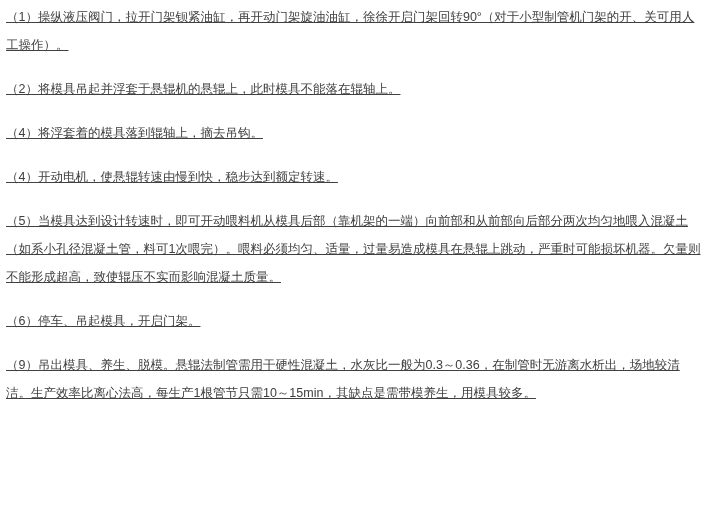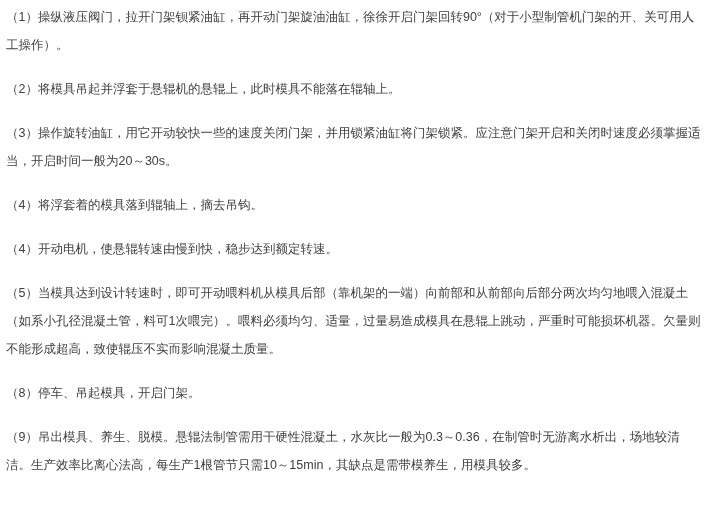--- a/index.html
+++ b/index.html
@@ -18,27 +18,27 @@
     padding: 3px 2px 0 6px;
     font-family: "Liberation Sans", "DejaVu Sans", sans-serif;
     font-size: 12.5px;
     line-height: 28px;
     color: #404040;
     text-align: left;
     word-break: break-all;
   }
   .para {
     margin: 0 0 16px 0;
+    text-decoration: underline;
   }
 </style>
 </head>
 <body>
 
 <div class="doc">
   <p class="para">（1）操纵液压阀门，拉开门架钡紧油缸，再开动门架旋油油缸，徐徐开启门架回转90°（对于小型制管机门架的开、关可用人工操作）。</p>
   <p class="para">（2）将模具吊起并浮套于悬辊机的悬辊上，此时模具不能落在辊轴上。</p>
-  <p class="para">（3）操作旋转油缸，用它开动较快一些的速度关闭门架，并用锁紧油缸将门架锁紧。应注意门架开启和关闭时速度必须掌握适当，开启时间一般为20～30s。</p>
   <p class="para">（4）将浮套着的模具落到辊轴上，摘去吊钩。</p>
   <p class="para">（4）开动电机，使悬辊转速由慢到快，稳步达到额定转速。</p>
   <p class="para">（5）当模具达到设计转速时，即可开动喂料机从模具后部（靠机架的一端）向前部和从前部向后部分两次均匀地喂入混凝土（如系小孔径混凝土管，料可1次喂完）。喂料必须均匀、适量，过量易造成模具在悬辊上跳动，严重时可能损坏机器。欠量则不能形成超高，致使辊压不实而影响混凝土质量。</p>
-  <p class="para">（8）停车、吊起模具，开启门架。</p>
+  <p class="para">（6）停车、吊起模具，开启门架。</p>
   <p class="para">（9）吊出模具、养生、脱模。悬辊法制管需用干硬性混凝土，水灰比一般为0.3～0.36，在制管时无游离水析出，场地较清洁。生产效率比离心法高，每生产1根管节只需10～15min，其缺点是需带模养生，用模具较多。</p>
 </div>
 
 </body></html>

